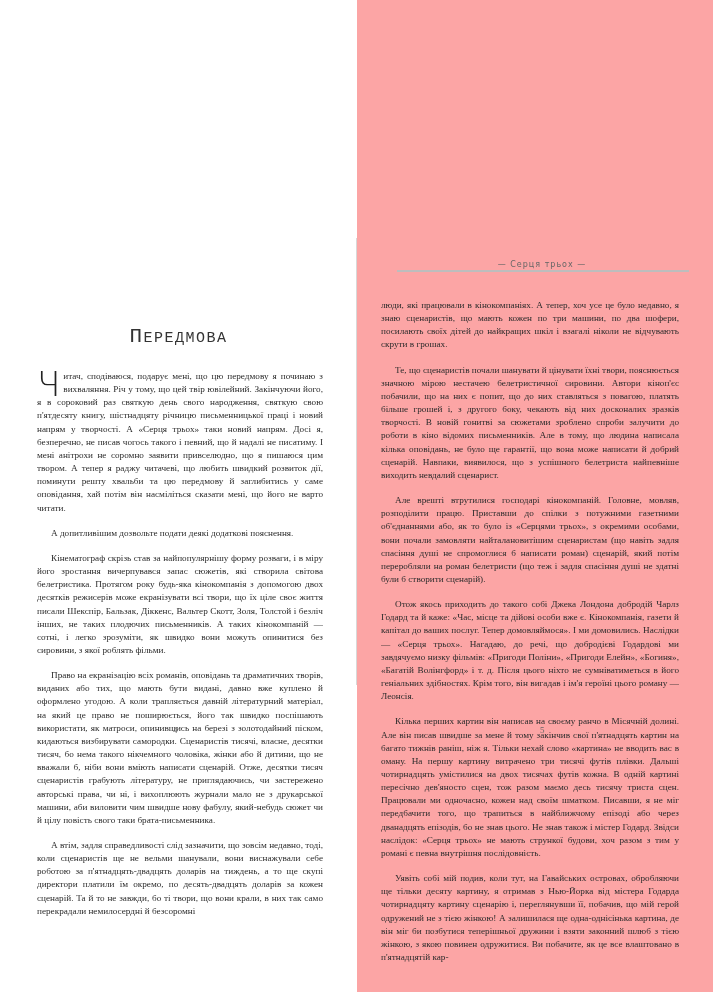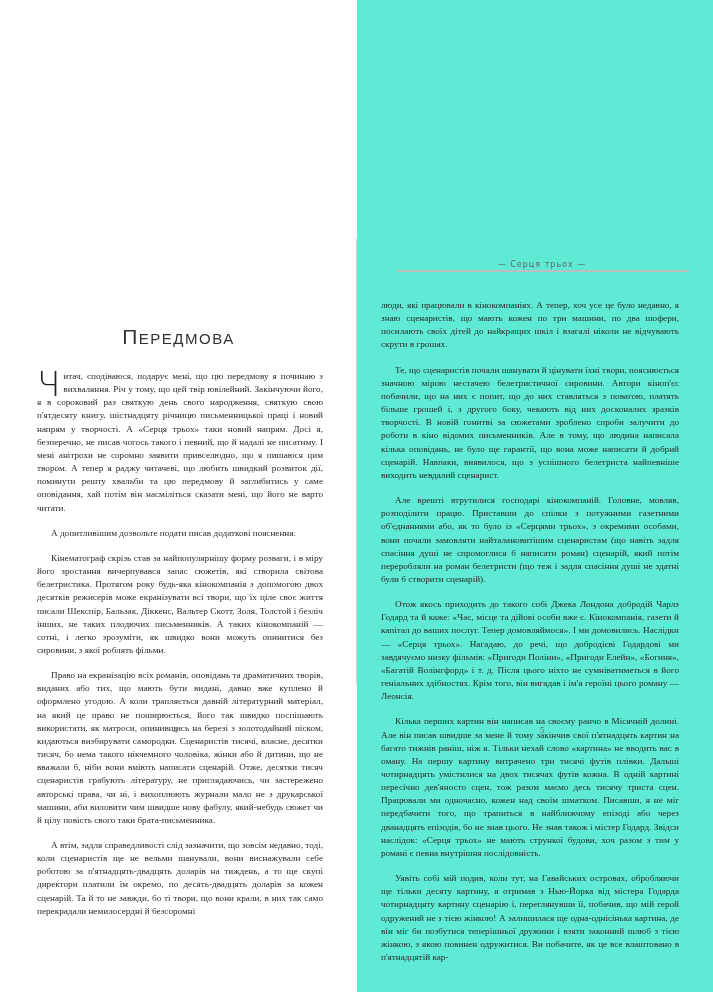--- a/index.html
+++ b/index.html
@@ -2,28 +2,28 @@
 <html><head>
 <meta charset="utf-8">
 <style>
   html, body { margin:0; padding:0; }
   body {
     width:713px; height:992px; background:#ffffff; position:relative; overflow:hidden;
     font-family: "DejaVu Serif", "Liberation Serif", serif; color:#2a2a2a;
   }
   .page { position:absolute; top:0; height:992px; }
   .page-left { left:0; width:357px; background:#ffffff; }
-  .page-right { left:357px; width:356px; background:#5eead4; }
+  .page-right { left:357px; width:356px; background:#fca5a5; }
   .gutter-line {
     position:absolute; left:356px; top:238px; width:2px; height:447px;
     background:#d8d8d8;
   }
   .title {
     position:absolute; left:0; width:357px; top:325px; text-align:center;
-    font-family: Liberation Sans, sans-serif;
+    font-family: Liberation Mono, monospace;
     font-size:21px; letter-spacing:1.5px; color:#333; font-variant: small-caps;
   }
   .text {
     position:absolute; font-size:9.2px; line-height:13.15px; text-align:justify;
     font-family: "Liberation Serif", "DejaVu Serif", serif; color:#2b2b2b;
   }
   .text p { margin:12px; text-indent:14px; }
   .text p.noindent { text-indent:0; }
   .left-text { left:25px; top:358px; width:310px; }
   .right-text { left:12px; top:287px; width:322px; }
@@ -46,21 +46,21 @@
   .folio-left { left:173px; }
   .folio-right { left:540px; }
 </style>
 </head>
 <body>
 
 <div class="page page-left">
   <div class="title">Передмова</div>
   <div class="text left-text">
     <p class="first-para"><span class="dropcap">Ч</span><span>итач, сподіваюся, подарує мені, що цю передмову я починаю з вихваляння. Річ у тому, що цей твір ювілейний. Закінчуючи його, я в сороковий раз святкую день свого народження, святкую свою п'ятдесяту книгу, шістнадцяту річницю письменницької праці і новий напрям у творчості. А «Серця трьох» таки новий напрям. Досі я, безперечно, не писав чогось такого і певний, що й надалі не писатиму. І мені анітрохи не соромно заявити привселюдно, що я пишаюся цим твором. А тепер я раджу читачеві, що любить швидкий розвиток дії, поминути решту хвальби та цю передмову й заглибитись у саме оповідання, хай потім він насміліться сказати мені, що його не варто читати.</span></p>
-    <p>А допитливішим дозвольте подати писав додаткові пояснення.</p>
+    <p>А допитливішим дозвольте подати деякі додаткові пояснення.</p>
     <p>Кінематограф скрізь став за найпопулярнішу форму розваги, і в міру його зростання вичерпувався запас сюжетів, які створила світова белетристика. Протягом року будь-яка кінокомпанія з допомогою двох десятків режисерів може екранізувати всі твори, що їх ціле своє життя писали Шекспір, Бальзак, Діккенс, Вальтер Скотт, Золя, Толстой і безліч інших, не таких плодючих письменників. А таких кінокомпаній — сотні, і легко зрозуміти, як швидко вони можуть опинитися без сировини, з якої роблять фільми.</p>
     <p>Право на екранізацію всіх романів, оповідань та драматичних творів, виданих або тих, що мають бути видані, давно вже куплено й оформлено угодою. А коли трапляється давній літературний матеріал, на який це право не поширюється, його так швидко поспішають використати, як матроси, опинившись на березі з золотодайний піском, кидаються визбирувати самородки. Сценаристів тисячі, власне, десятки тисяч, бо нема такого нікчемного чоловіка, жінки або й дитини, що не вважали б, ніби вони вміють написати сценарій. Отже, десятки тисяч сценаристів грабують літературу, не приглядаючись, чи застережено авторські права, чи ні, і вихоплюють журнали мало не з друкарської машини, аби виловити чим швидше нову фабулу, який-небудь сюжет чи й цілу повість свого таки брата-письменника.</p>
     <p>А втім, задля справедливості слід зазначити, що зовсім недавно, тоді, коли сценаристів ще не вельми шанували, вони виснажували себе роботою за п'ятнадцять-двадцять доларів на тиждень, а то ще скупі директори платили їм окремо, по десять-двадцять доларів за кожен сценарій. Та й то не завжди, бо ті твори, що вони крали, в них так само перекрадали немилосердні й безсоромні</p>
   </div>
   <div class="folio folio-left">4</div>
 </div>
 
 <div class="gutter-line"></div>
 
 <div class="page page-right">

